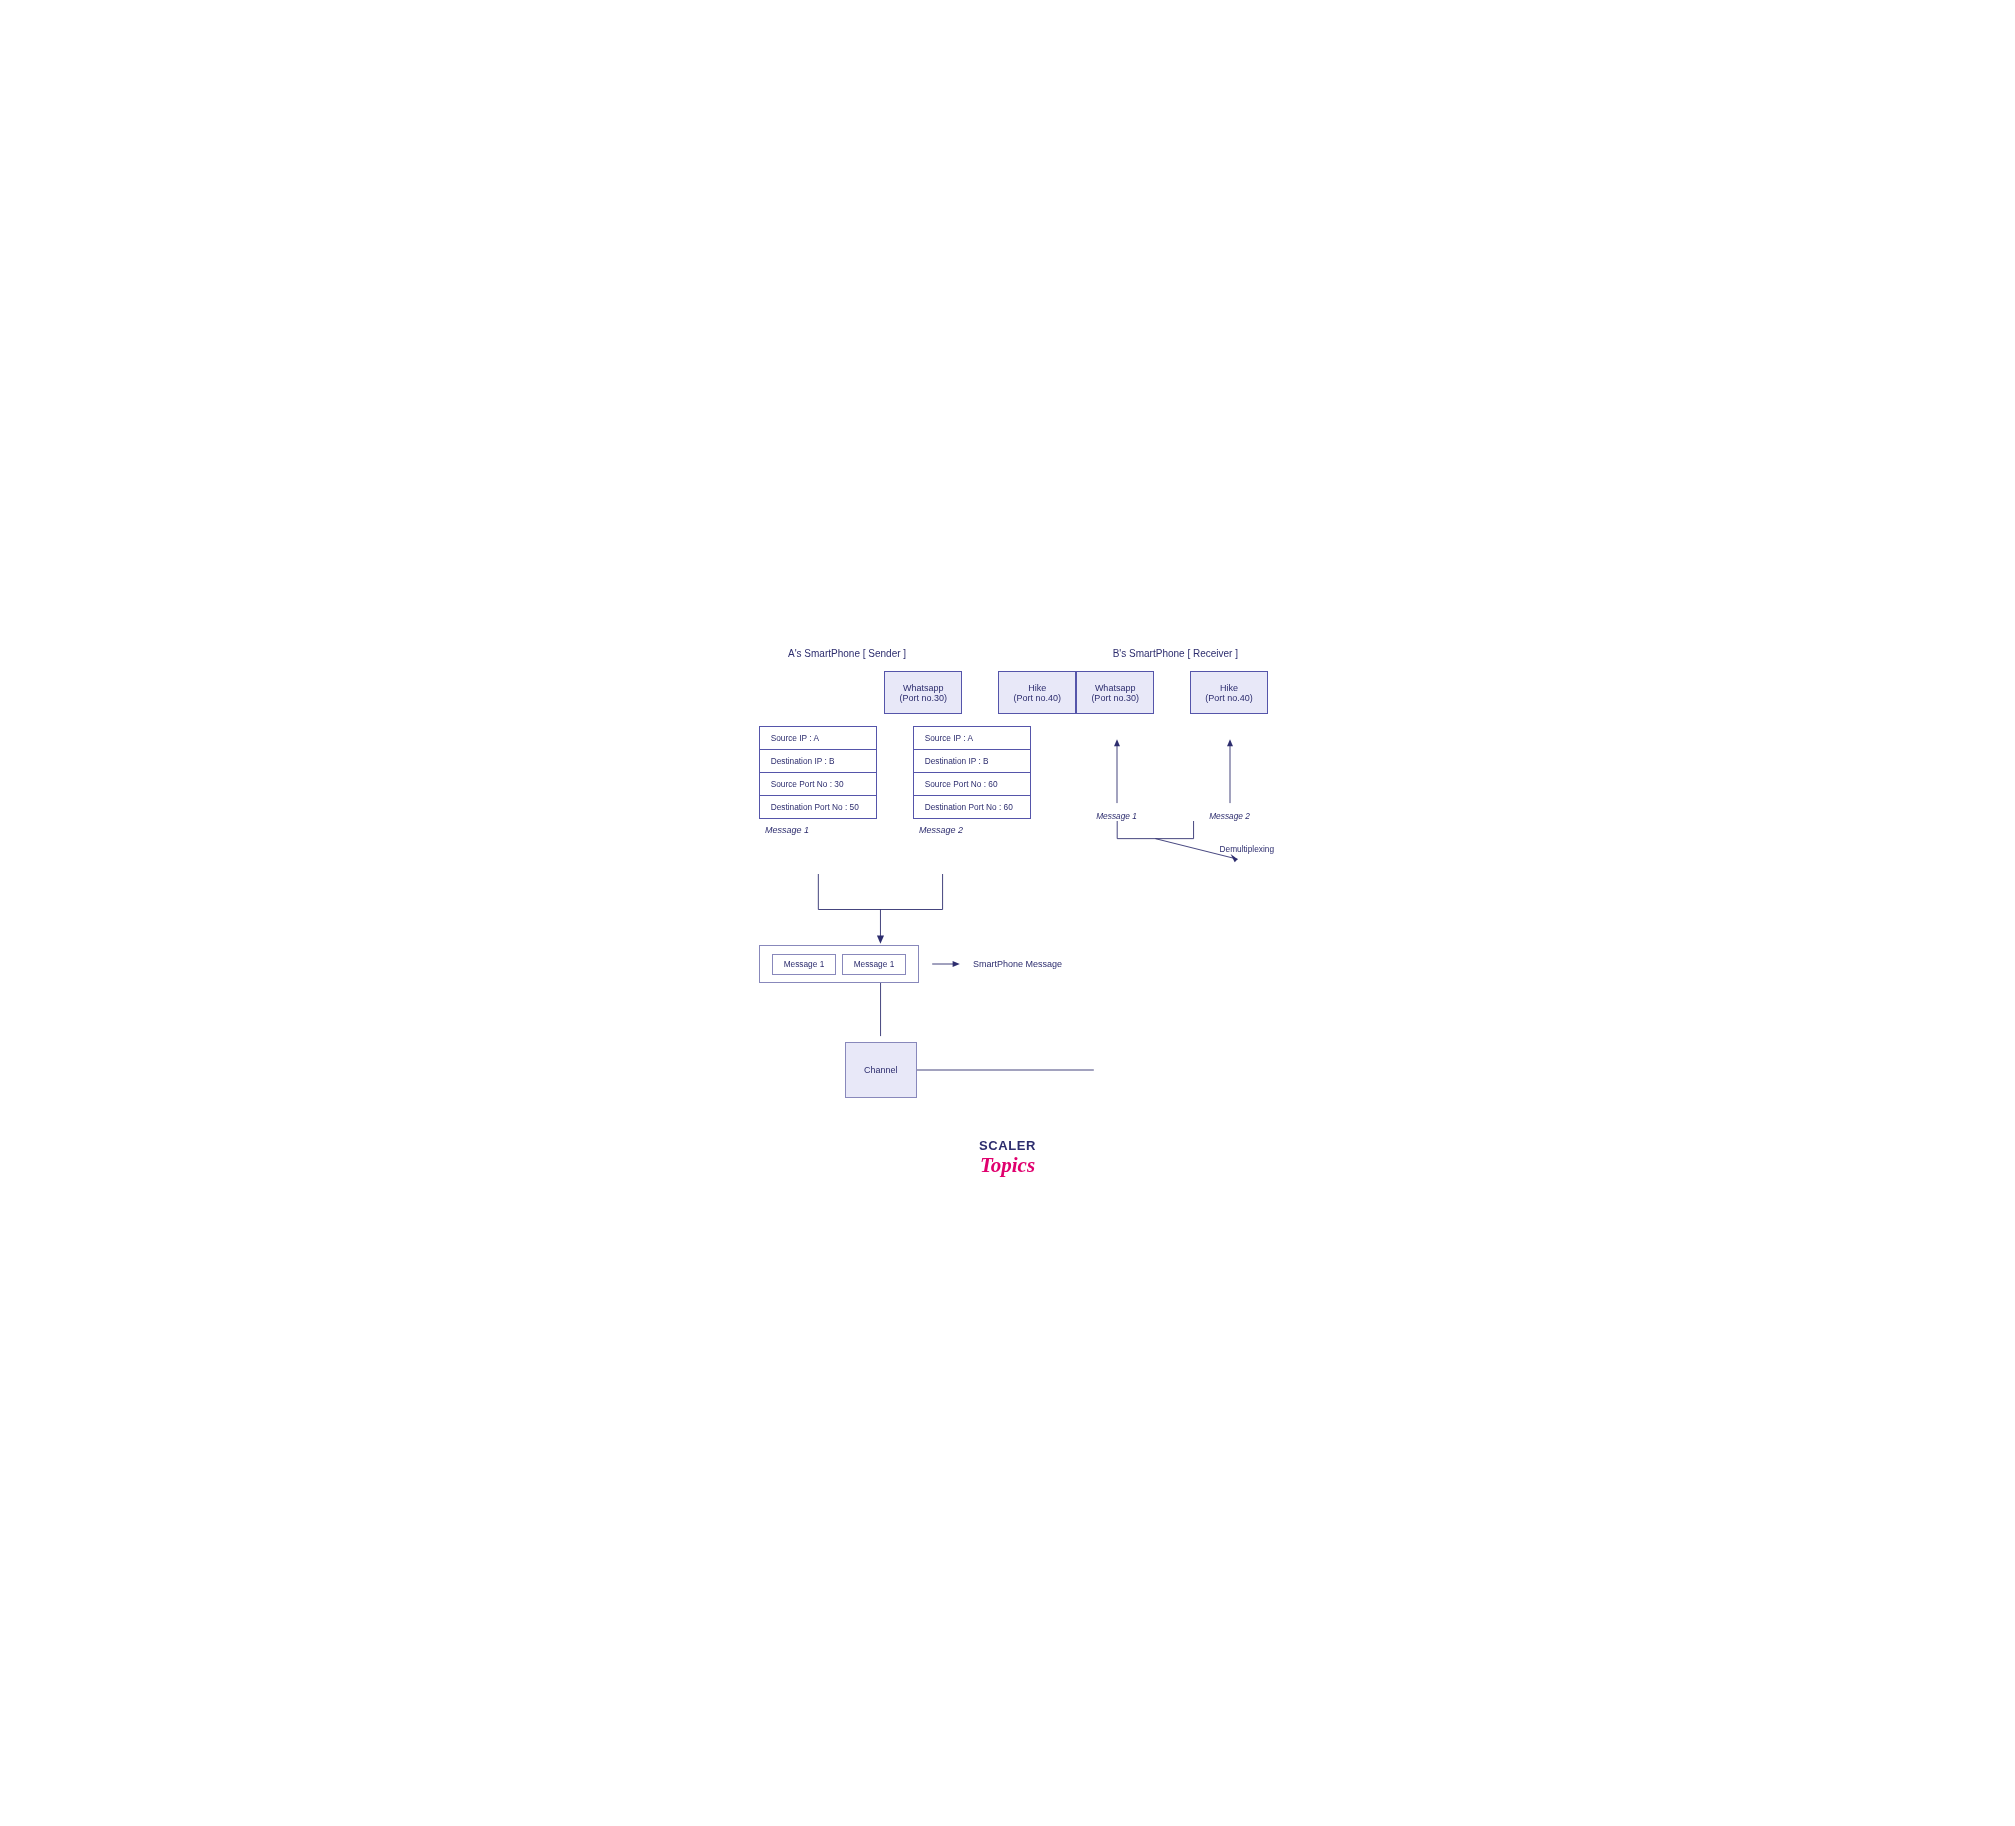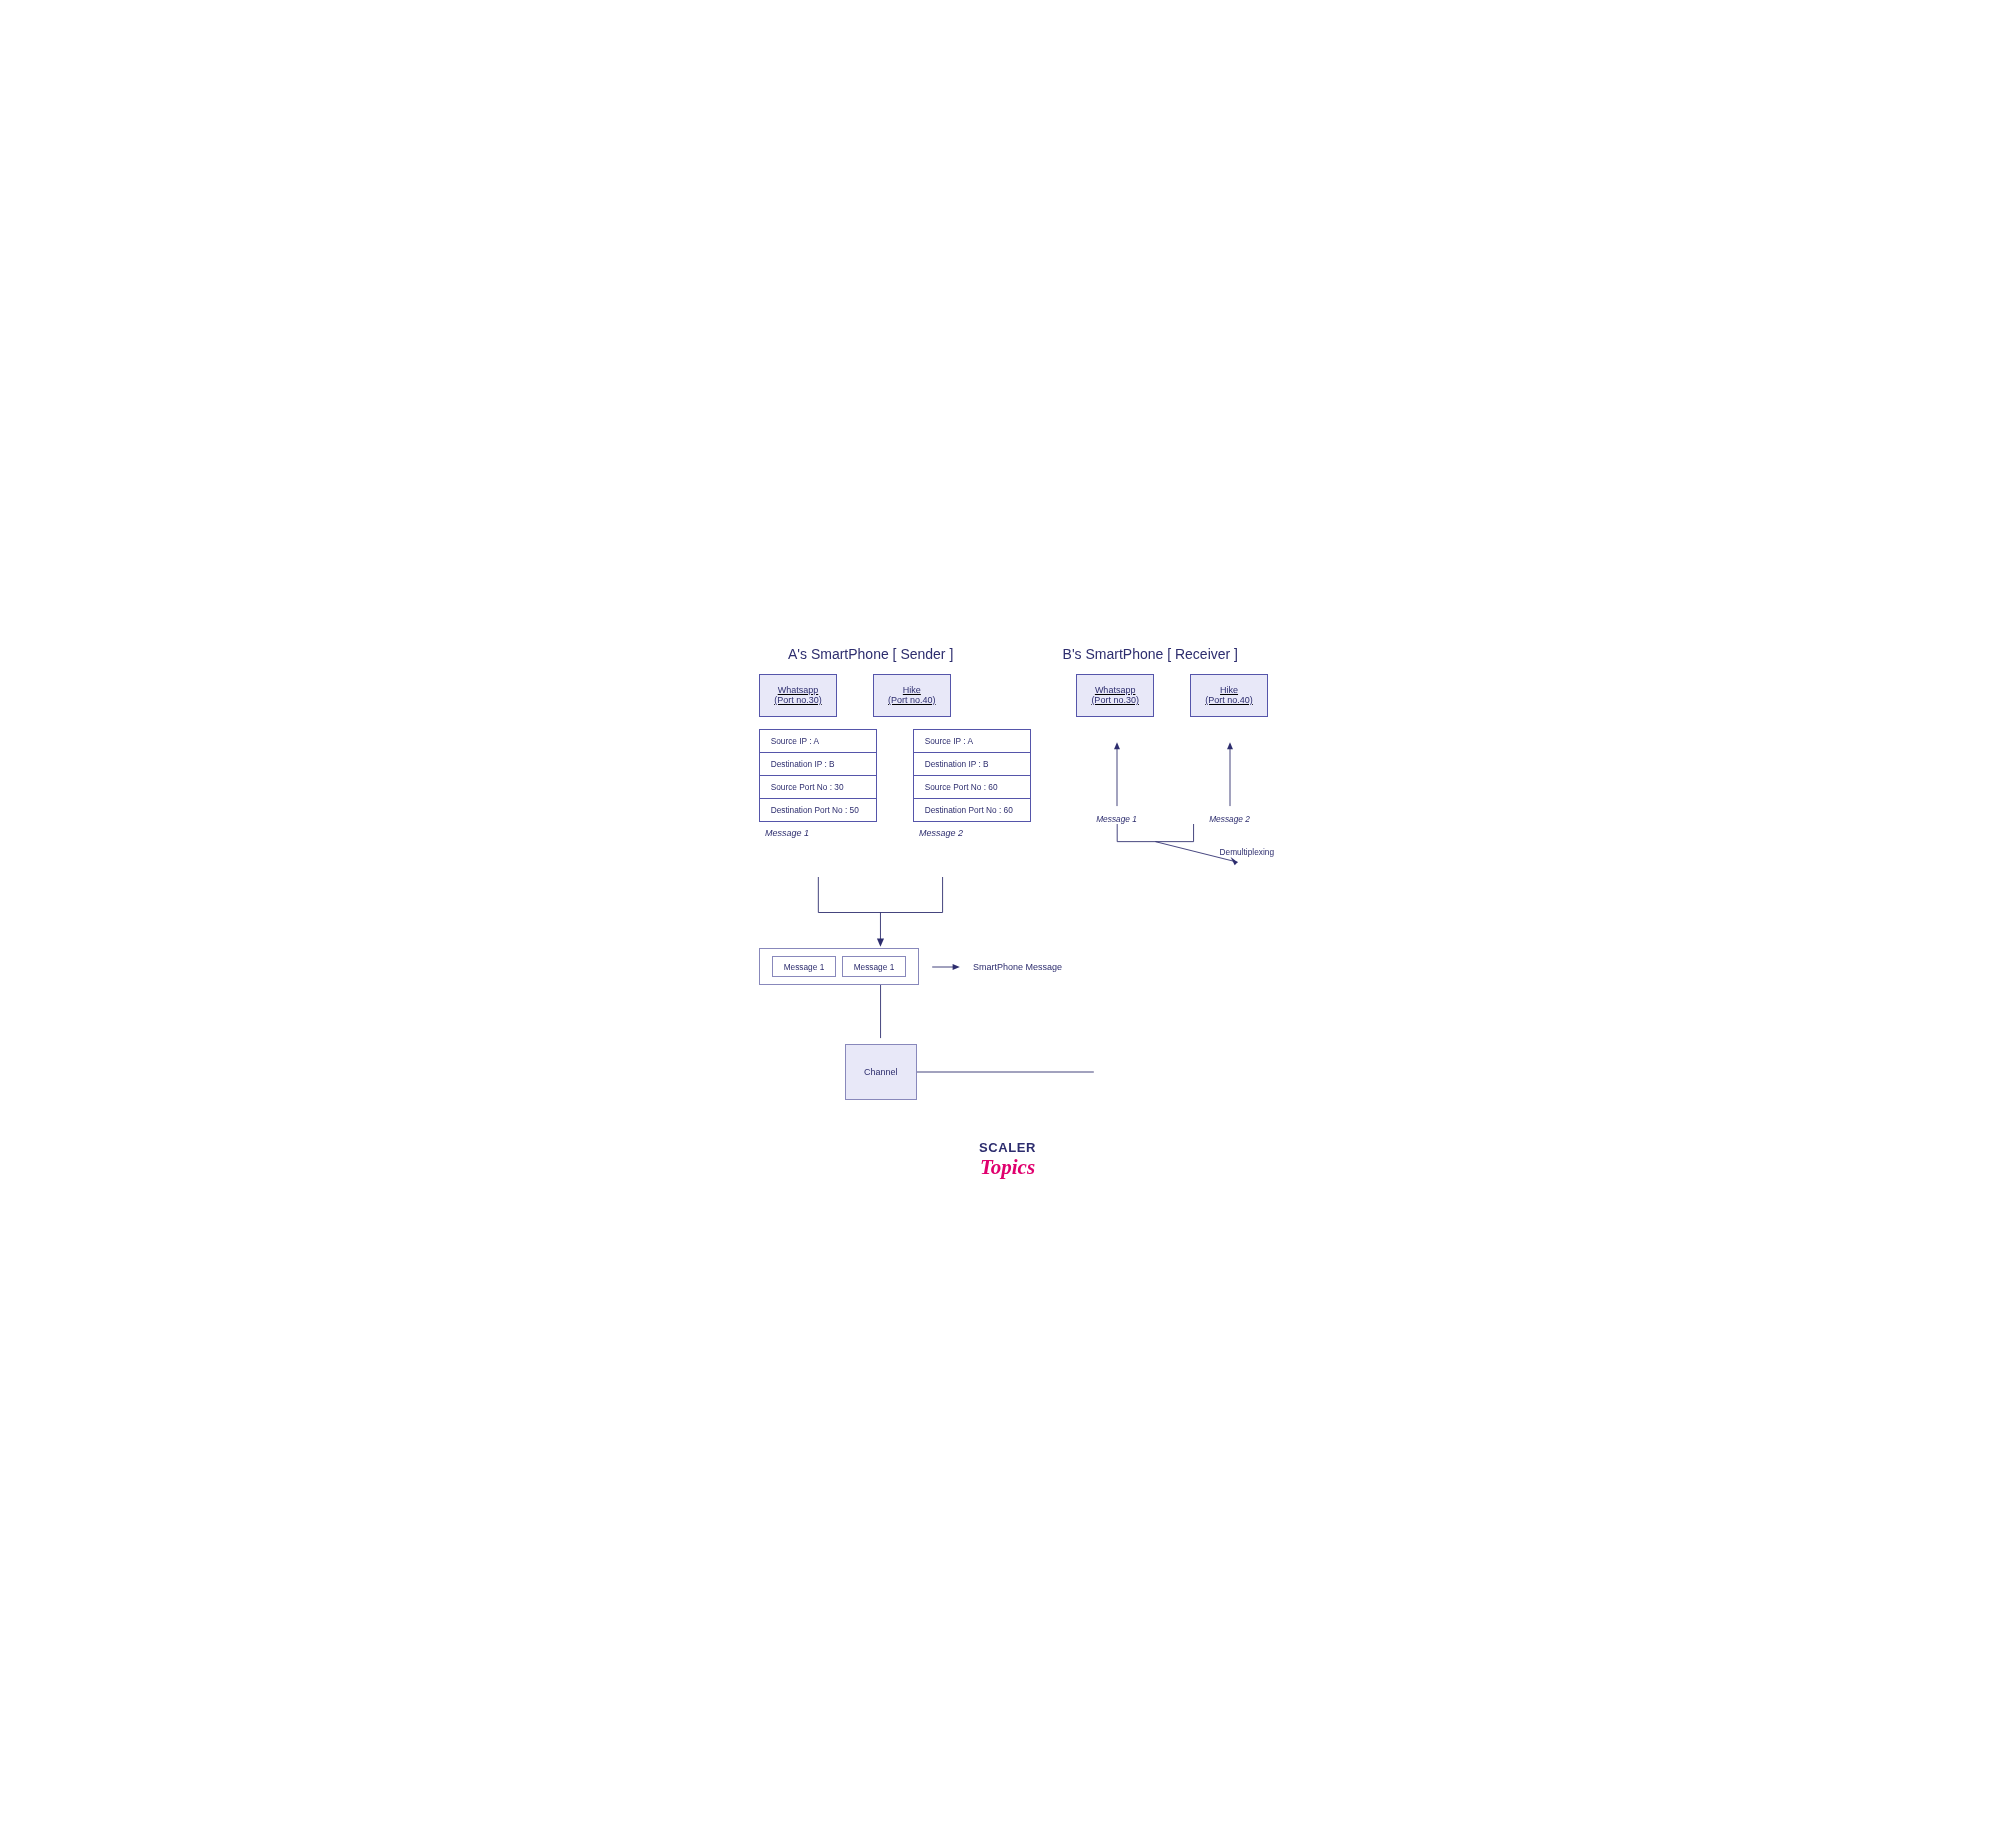--- a/index.html
+++ b/index.html
@@ -16,34 +16,33 @@
       width: 533px;
       position: relative;
     }
     
     .header-row {
       display: flex;
       justify-content: space-between;
       margin-bottom: 12px;
     }
     .header-label {
-      font-size: 14px;
+      font-size: 10px;
       color: #2d2d6e;
     }
     .header-sender { margin-left: 47px; }
     .header-receiver { margin-right: 36px; }
 
     
     .apps-row {
       display: flex;
-      justify-content: space-between;
+      justify-content: flex-end;
       align-items: flex-start;
       margin-bottom: 12px;
       position: relative;
-      text-decoration: underline;
     }
     .sender-apps {
       display: flex;
       gap: 36px;
       margin-left: 18px;
     }
     .receiver-apps {
       display: flex;
       gap: 36px;
       margin-right: 6px;

